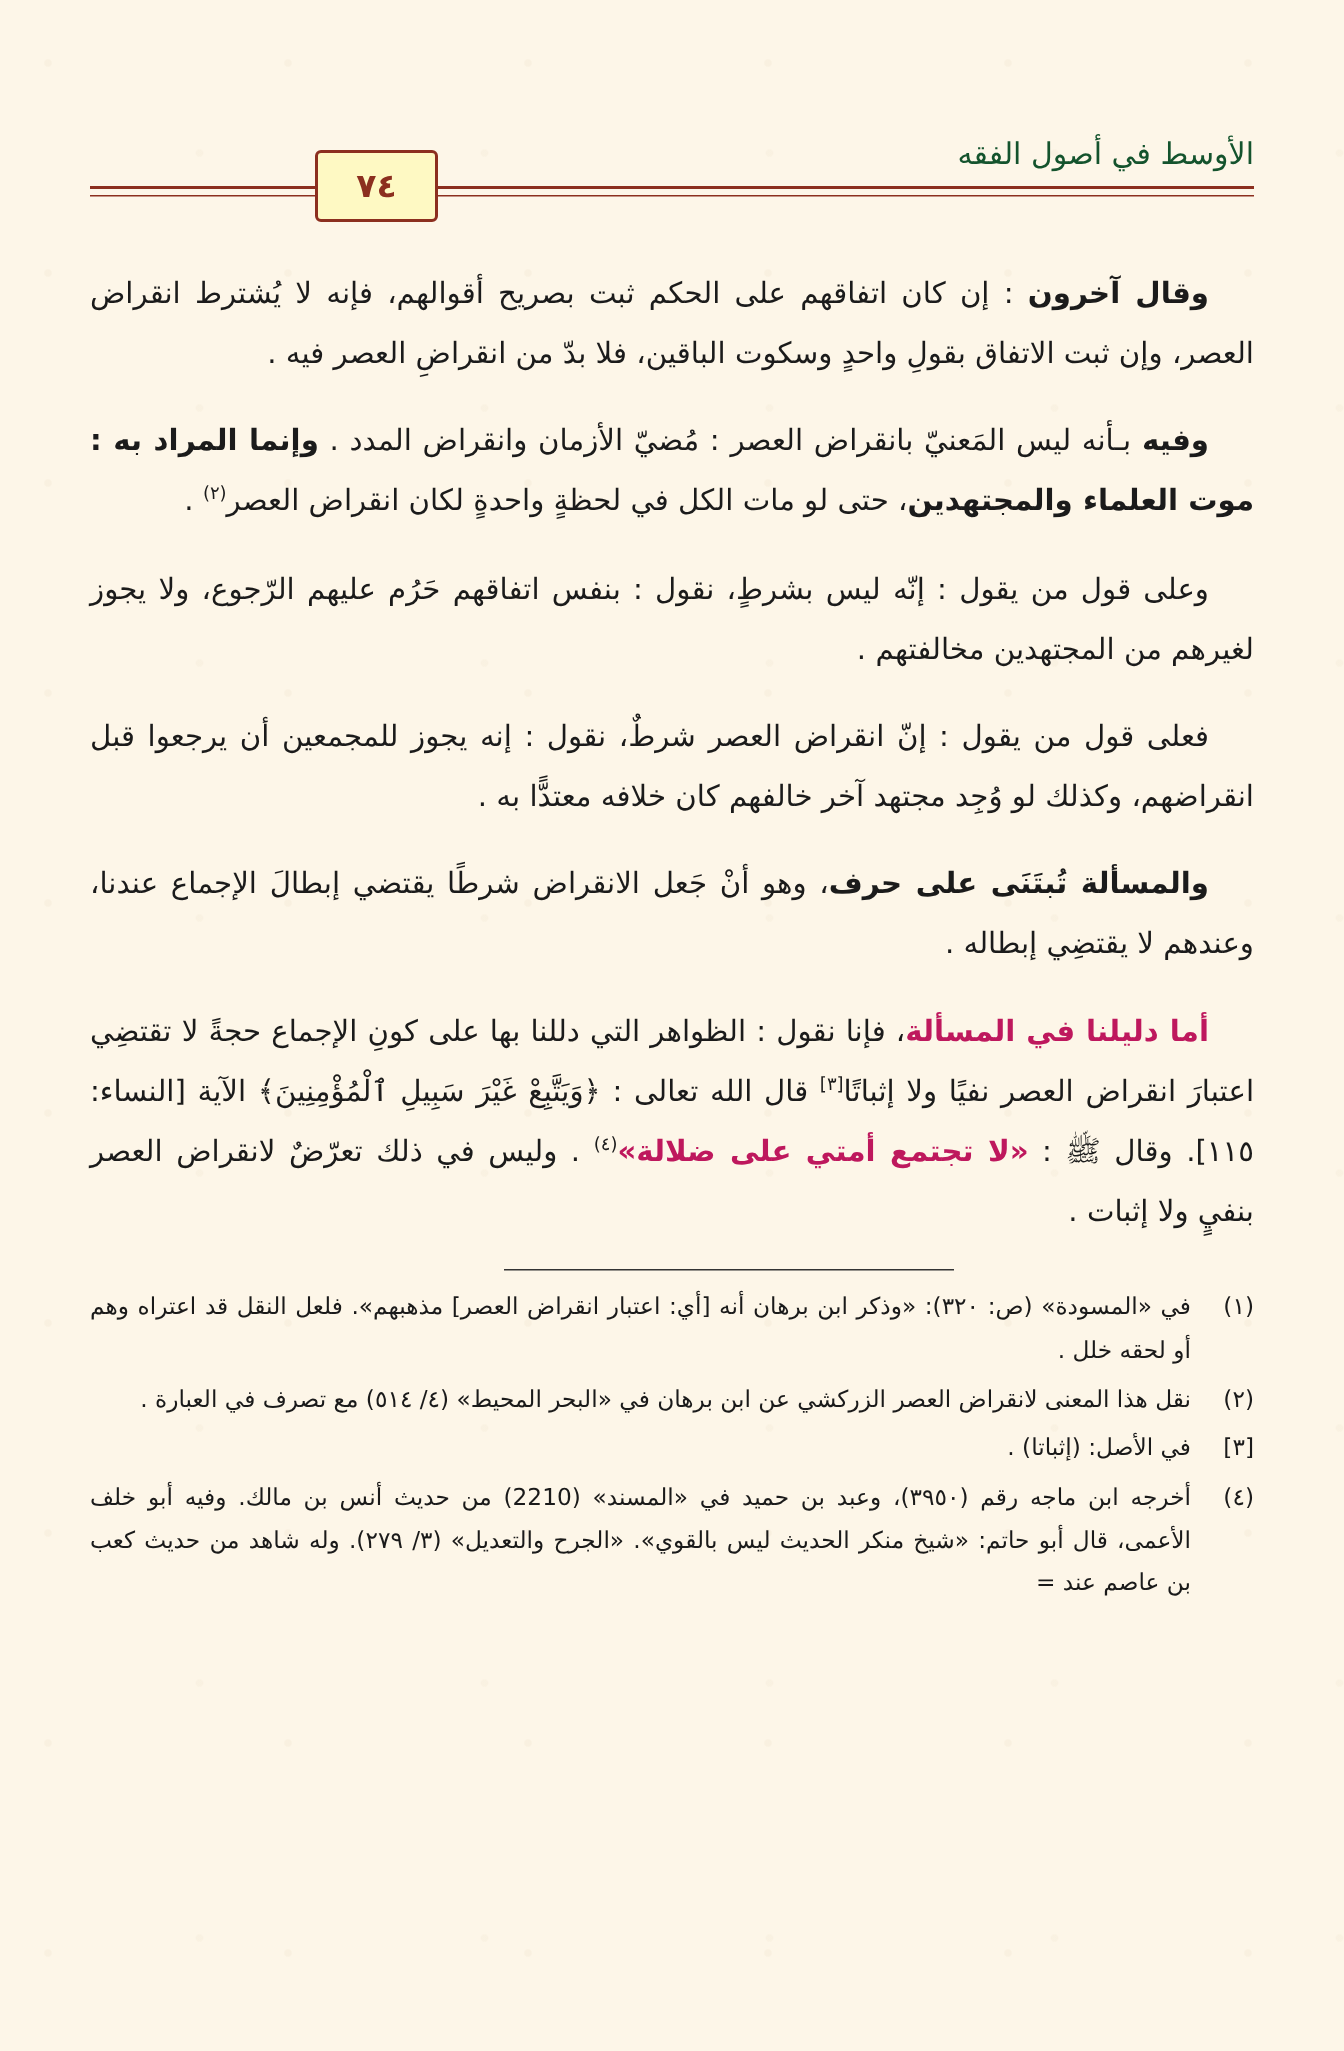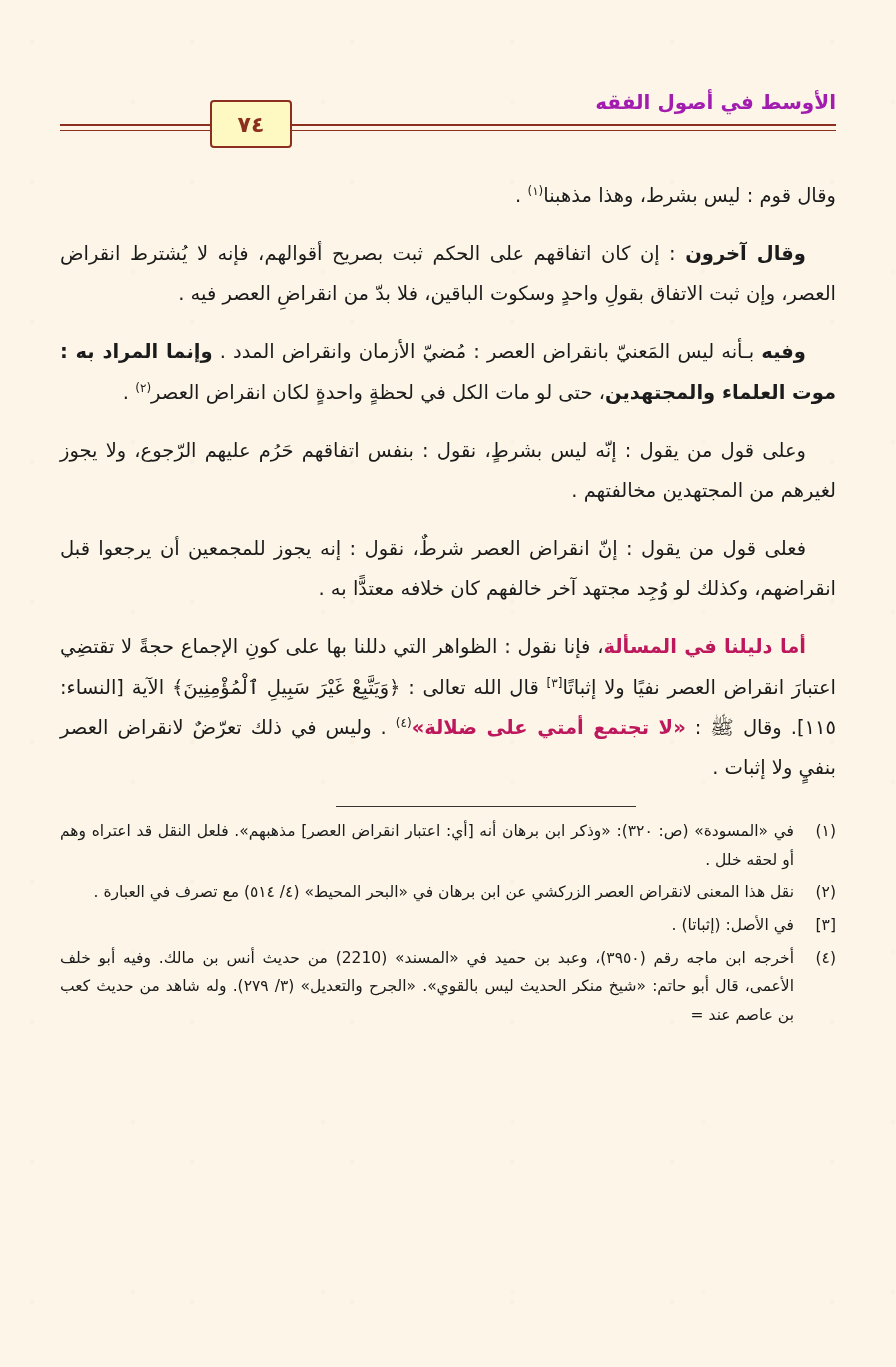--- a/index.html
+++ b/index.html
@@ -37,22 +37,22 @@
   
   .header {
     position: relative;
     height: 70px;
   }
   .header-title {
     position: absolute;
     top: 10px;
     right: 0;
     font-size: 20px;
-    font-weight: bold;
-    color: #a21caf;
+    font-weight: normal;
+    color: #14532d;
     letter-spacing: 0;
     white-space: nowrap;
     margin-left: 27px;
   }
   .header-rule {
     position: absolute;
     top: 44px;
     right: 0;
     left: 0;
     height: 4px;
@@ -140,25 +140,25 @@
 
 <div class="page">
 
   <div class="header">
     <div class="header-title">الأوسط في أصول الفقه</div>
     <div class="header-rule"></div>
     <div class="page-number-box">٧٤</div>
   </div>
 
   <div class="body-text">
-    <p class="no-indent">وقال قوم : ليس بشرط، وهذا مذهبنا<sup>(١)</sup> .</p>
     <p><b>وقال آخرون</b> : إن كان اتفاقهم على الحكم ثبت بصريح أقوالهم، فإنه لا يُشترط انقراض العصر، وإن ثبت الاتفاق بقولِ واحدٍ وسكوت الباقين، فلا بدّ من انقراضِ العصر فيه .</p>
     <p><b>وفيه</b> بـأنه ليس المَعنيّ بانقراض العصر : مُضيّ الأزمان وانقراض المدد . <b>وإنما المراد به : موت العلماء والمجتهدين</b>، حتى لو مات الكل في لحظةٍ واحدةٍ لكان انقراض العصر<sup>(٢)</sup> .</p>
     <p>وعلى قول من يقول : إنّه ليس بشرطٍ، نقول : بنفس اتفاقهم حَرُم عليهم الرّجوع، ولا يجوز لغيرهم من المجتهدين مخالفتهم .</p>
     <p>فعلى قول من يقول : إنّ انقراض العصر شرطٌ، نقول : إنه يجوز للمجمعين أن يرجعوا قبل انقراضهم، وكذلك لو وُجِد مجتهد آخر خالفهم كان خلافه معتدًّا به .</p>
+    <p><b>والمسألة تُبتَنَى على حرف</b>، وهو أنْ جَعل الانقراض شرطًا يقتضي إبطالَ الإجماع عندنا، وعندهم لا يقتضِي إبطاله .</p>
     <p><span class="red">أما دليلنا في المسألة</span>، فإنا نقول : الظواهر التي دللنا بها على كونِ الإجماع حجةً لا تقتضِي اعتبارَ انقراض العصر نفيًا ولا إثباتًا<sup>[٣]</sup> قال الله تعالى : ﴿وَيَتَّبِعْ غَيْرَ سَبِيلِ ٱلْمُؤْمِنِينَ﴾ الآية [النساء: ١١٥]. وقال ﷺ : <span class="red">«لا تجتمع أمتي على ضلالة»</span><sup>(٤)</sup> . وليس في ذلك تعرّضٌ لانقراض العصر بنفيٍ ولا إثبات .</p>
   </div>
 
   <div class="fn-rule"></div>
 
   <div class="footnotes">
     <div class="fn">
       <div class="fn-num">(١)</div>
       <div class="fn-body">في «المسودة» (ص: ٣٢٠): «وذكر ابن برهان أنه [أي: اعتبار انقراض العصر] مذهبهم». فلعل النقل قد اعتراه وهم أو لحقه خلل .</div>
     </div>

